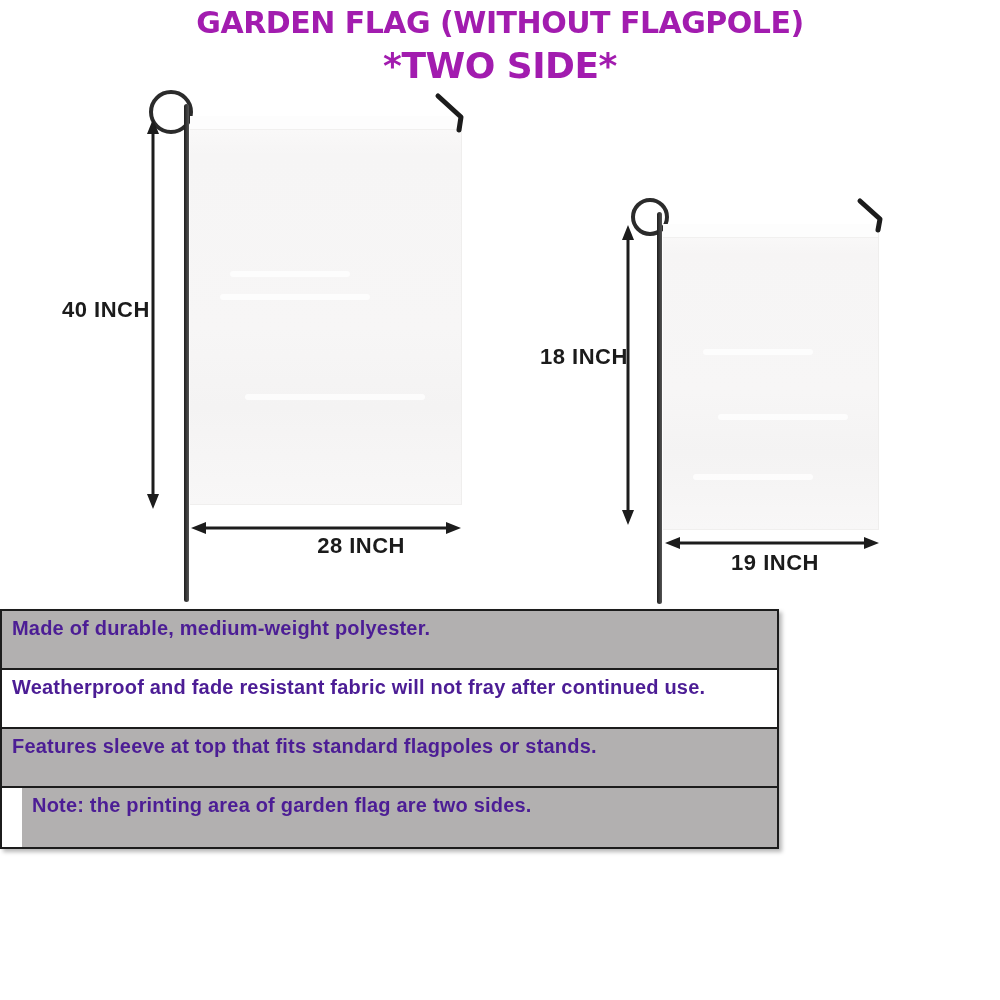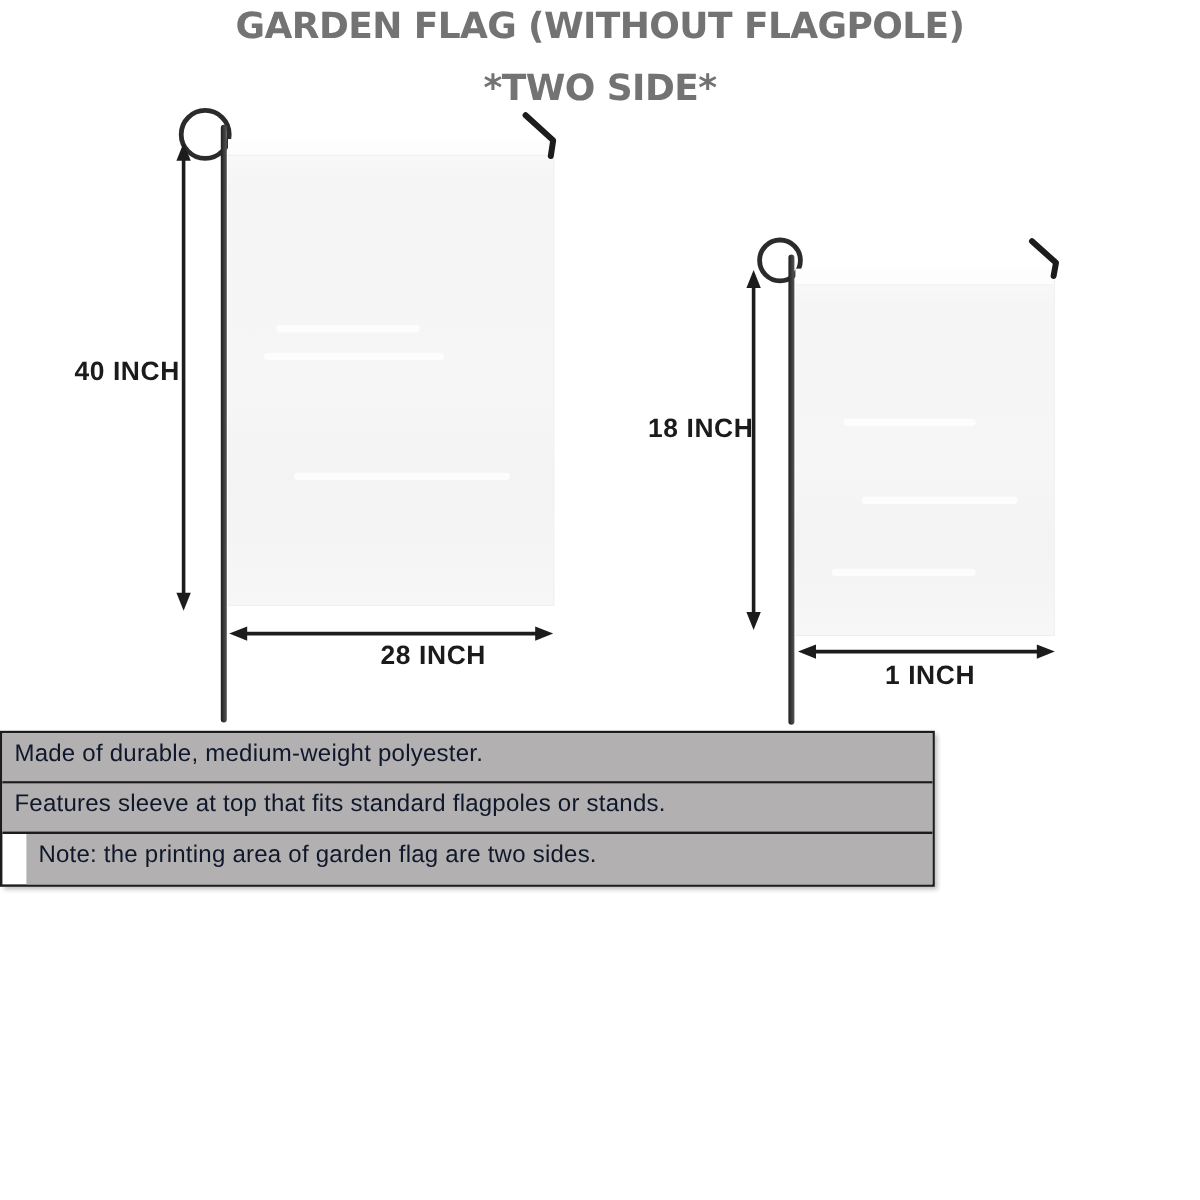--- a/index.html
+++ b/index.html
@@ -16,26 +16,26 @@
     font-family: "Liberation Sans", sans-serif;
   }
   
   .title-line {
     position: absolute;
     left: 0;
     width: 1000px;
     text-align: center;
     font-family: "DejaVu Sans", sans-serif;
     font-weight: 800;
-    color: #737373;
+    color: #a21caf;
     letter-spacing: -0.5px;
     white-space: nowrap;
   }
   .title-line.one { top: 5px;  font-size: 30px; }
-  .title-line.two { top: 56px; font-size: 30px; }
+  .title-line.two { top: 45px; font-size: 36px; }
 
   
   .pole {
     position: absolute;
     width: 5px;
     background: linear-gradient(90deg, #1e1e1e, #555555);
     border-radius: 3px;
   }
   .pole-loop {
     position: absolute;
@@ -83,27 +83,27 @@
     position: absolute;
     left: 0;
     top: 609px;
     width: 779px;
     border: 2px solid #1c1c1c;
     background: #ffffff;
     box-shadow: 3px 3px 4px rgba(0,0,0,0.28);
     box-sizing: border-box;
   }
   .feature-row {
-    height: 42px;
+    height: 59px;
     box-sizing: border-box;
     border-bottom: 2px solid #1c1c1c;
     padding: 6px 10px 0 10px;
     font-size: 20px;
-    font-weight: 400;
-    color: #0f172a;
+    font-weight: 700;
+    color: #4c1d95;
     background: #ffffff;
     letter-spacing: 0.2px;
   }
   .feature-row:last-child { border-bottom: none; margin-left: 20px; }
   .feature-row.gray { background: #b2b0b0; }
 </style>
 </head>
 <body>
 
 <div class="stage">
@@ -161,22 +161,23 @@
       <polygon points="8,1 2,16 14,16" fill="#1c1c1c"></polygon>
       <polygon points="8,301 2,286 14,286" fill="#1c1c1c"></polygon>
     </svg>
     <div class="dim-label" style="left:540px; top:344px;text-align:center;">18 INCH</div>
 
     <svg class="arrow-svg" style="left:664px; top:535px;" width="216" height="16" viewBox="0 0 216 16">
       <line x1="12" y1="8" x2="204" y2="8" stroke="#1c1c1c" stroke-width="3"></line>
       <polygon points="1,8 16,2 16,14" fill="#1c1c1c"></polygon>
       <polygon points="215,8 200,2 200,14" fill="#1c1c1c"></polygon>
     </svg>
-    <div class="dim-label center" style="left:695px; top:550px; width:160px;">1 INCH</div>
+    <div class="dim-label center" style="left:695px; top:550px; width:160px;">19 INCH</div>
   </div>
 
   <div class="features">
     <div class="feature-row gray">Made of durable, medium-weight polyester.</div>
+    <div class="feature-row">Weatherproof and fade resistant fabric will not fray after continued use.</div>
     <div class="feature-row gray">Features sleeve at top that fits standard flagpoles or stands.</div>
     <div class="feature-row gray">Note: the printing area of garden flag are two sides.</div>
   </div>
 
 </div>
 
 </body></html>

